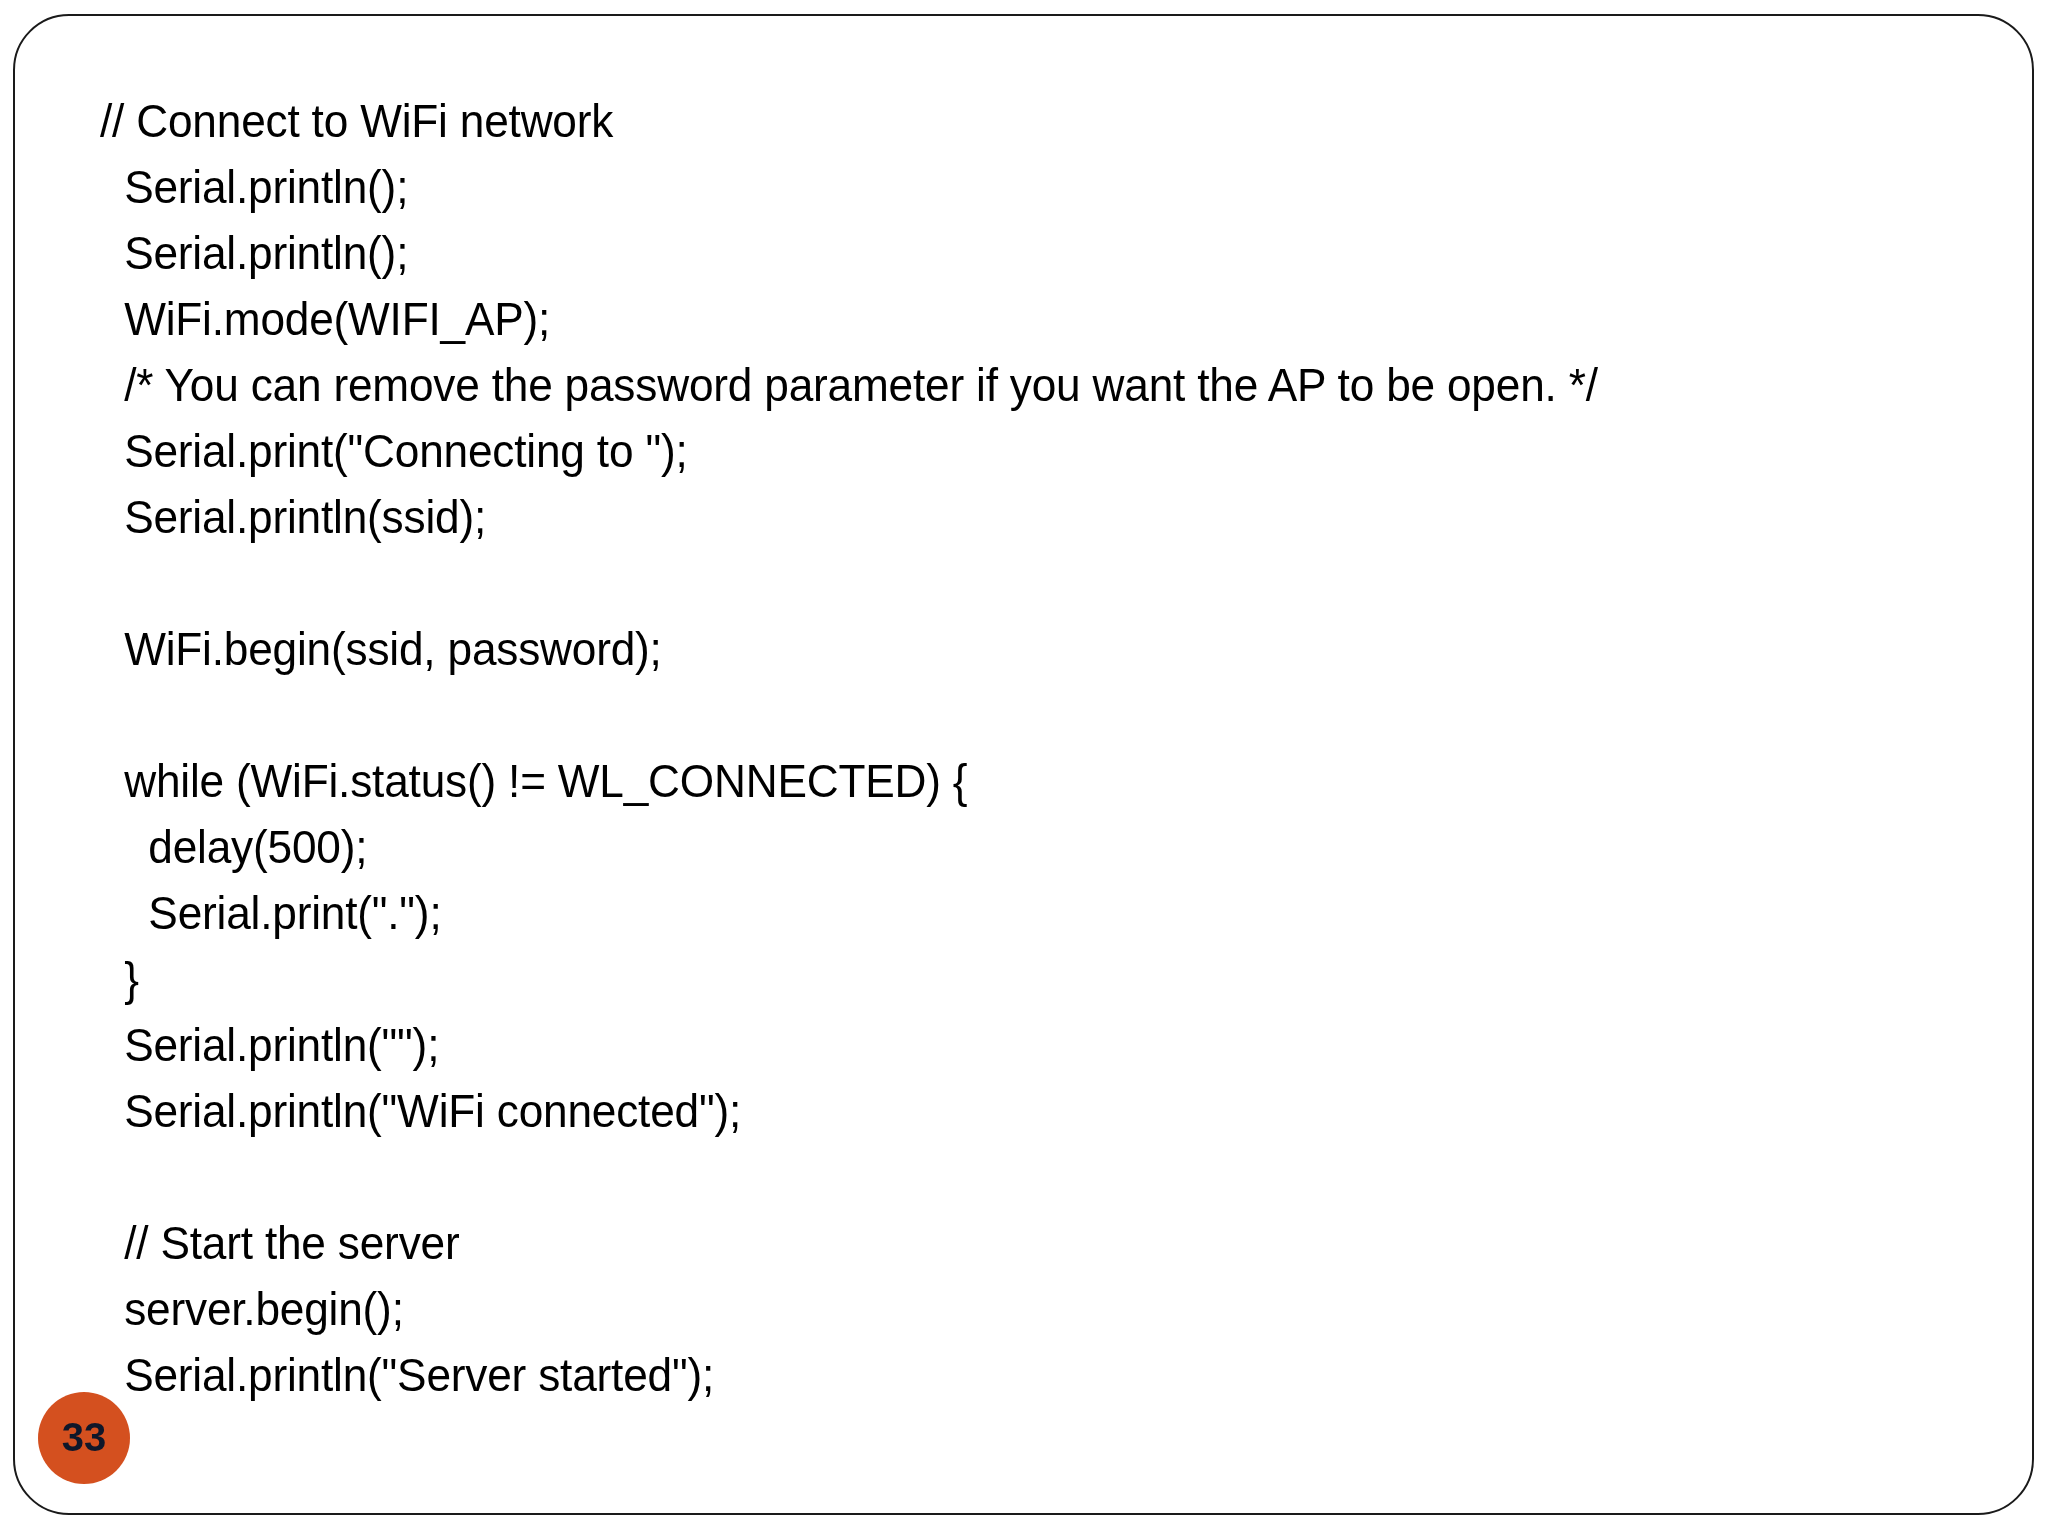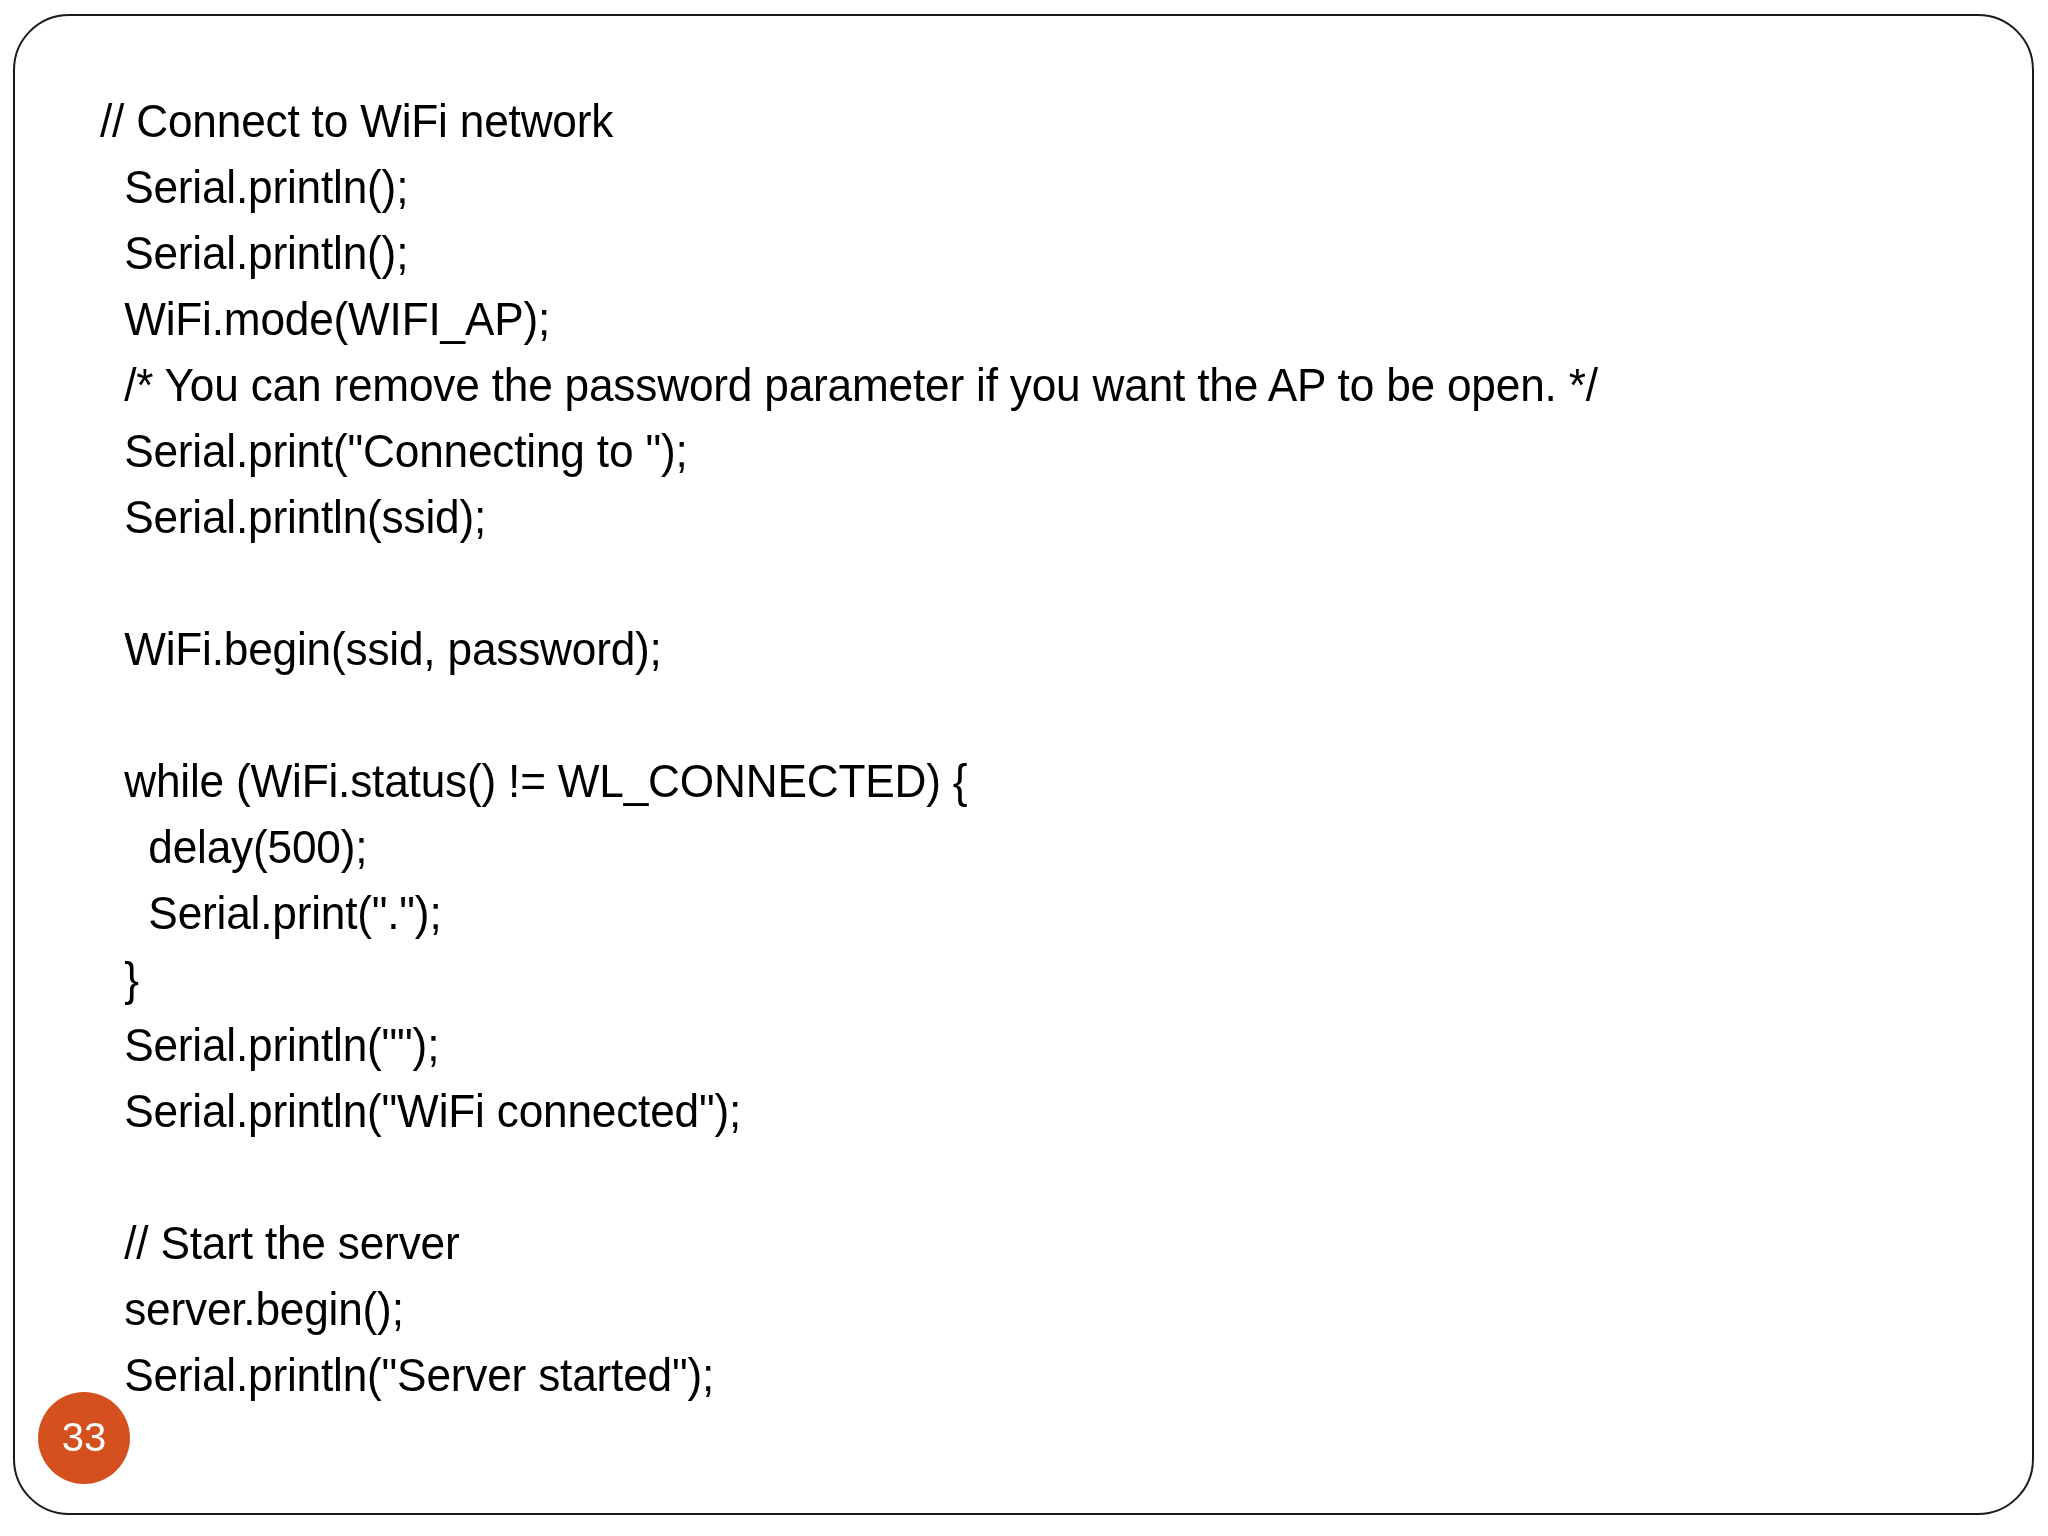--- a/index.html
+++ b/index.html
@@ -72,25 +72,25 @@
     width: 92px;
     height: 92px;
     border-radius: 50%;
     background: #d4501f;
     display: flex;
     align-items: center;
     justify-content: center;
     z-index: 5;
   }
   #page-number-text {
-    color: #ffffff;
+    color: #0f172a;
     font-family: "Liberation Sans", "DejaVu Sans", sans-serif;
     font-size: 40px;
     line-height: 40px;
-    font-weight: 400;
+    font-weight: 700;
     letter-spacing: 0px;
     position: relative;
     top: -1px;
   }
 </style>
 </head>
 <body>
 
 <div id="slide">
 

